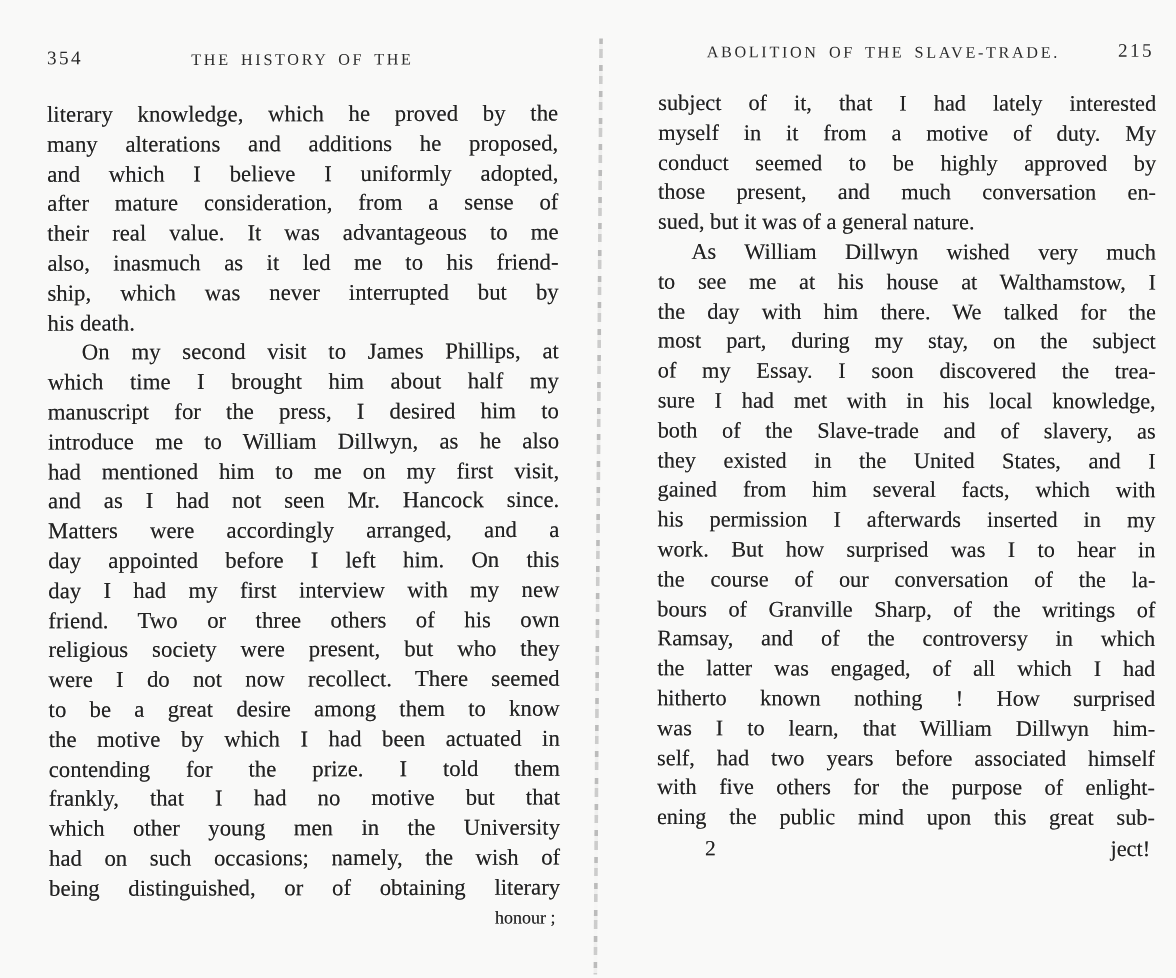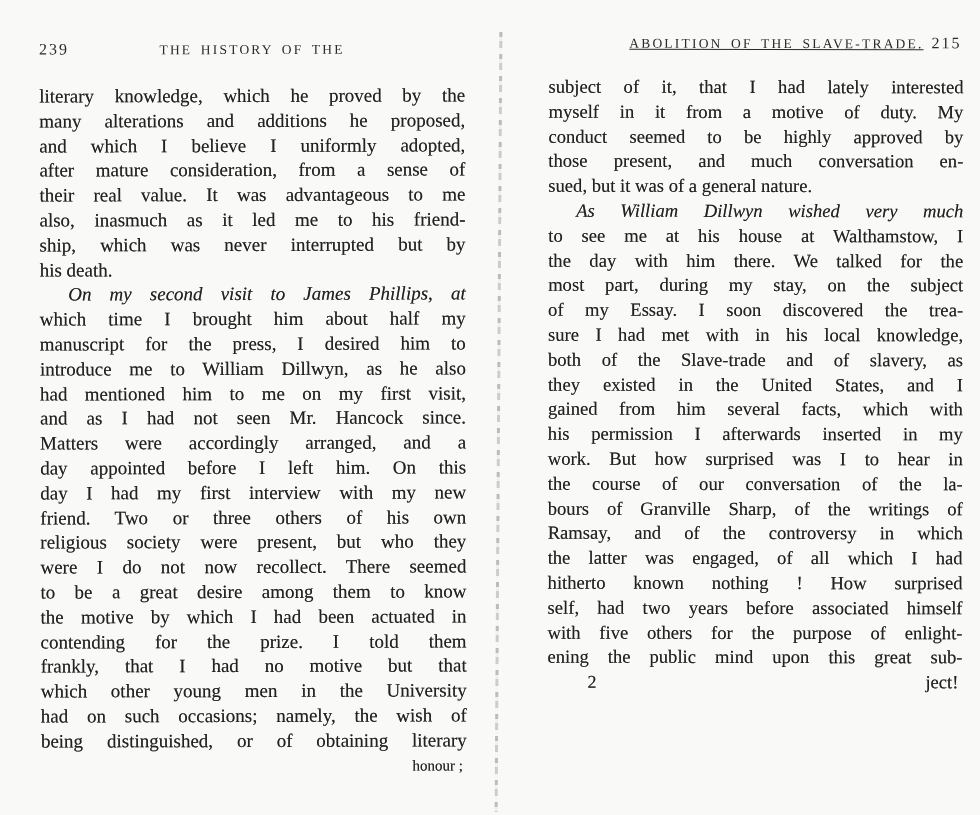--- a/index.html
+++ b/index.html
@@ -59,23 +59,22 @@
     letter-spacing: 2.2px;
     word-spacing: 3px;
     white-space: nowrap;
     color: #2a2a2a;
   }
   .running-head .title {
     display: block;
     text-align: center;
   }
   .page-right .running-head .title {
-    text-align: right;
+    text-align: center;
     padding-right: 40px;
-    text-decoration: underline;
   }
   .running-head .folio {
     position: absolute;
     top: -2px;
     font-size: 16px;
     letter-spacing: 2px;
   }
   .folio-left  { left: 0; }
   .folio-right { right: 2px; }
   
@@ -90,21 +89,21 @@
     margin-top: 19px;
     font-size: 18.6px;
   }
   .line {
     text-align: justify;
     text-align-last: justify;
     white-space: normal;
     min-height: 24.8px;
   }
   .line.end    { text-align-last: left; }
-  .line.indent { text-indent: 1.5em; font-style: italic; }
+  .line.indent { text-indent: 1.5em; }
   
   .foot-line {
     display: flex;
     justify-content: space-between;
     align-items: baseline;
     font-size: 15px;
     line-height: 24.8px;
     text-shadow: 0 0 0.5px rgba(20,20,20,0.55);
   }
   .page-right .foot-line { font-size: 18.6px; }
@@ -119,21 +118,21 @@
 </style>
 </head>
 <body>
 
 <div class="scan">
 
   <div class="gutter"></div>
 
   <div class="page page-left">
     <div class="running-head">
-      <span class="folio folio-left">239</span>
+      <span class="folio folio-left">354</span>
       <span class="title">THE HISTORY OF THE</span>
     </div>
     <div class="body-text">
 
         <div class="line">literary knowledge, which he proved by the</div>
 
         <div class="line">many alterations and additions he proposed,</div>
 
         <div class="line">and which I believe I uniformly adopted,</div>
 
@@ -234,20 +233,21 @@
         <div class="line">the course of our conversation of the la-</div>
 
         <div class="line">bours of Granville Sharp, of the writings of</div>
 
         <div class="line">Ramsay, and of the controversy in which</div>
 
         <div class="line">the latter was engaged, of all which I had</div>
 
         <div class="line">hitherto known nothing !  How surprised</div>
 
+        <div class="line">was I to learn, that William Dillwyn him-</div>
 
         <div class="line">self, had two years before associated himself</div>
 
         <div class="line">with five others for the purpose of enlight-</div>
 
         <div class="line">ening the public mind upon this great sub-</div>
       </div>
     <div class="foot-line">
       <span class="signature-mark">2</span>
       <span class="catchword">ject!</span>

